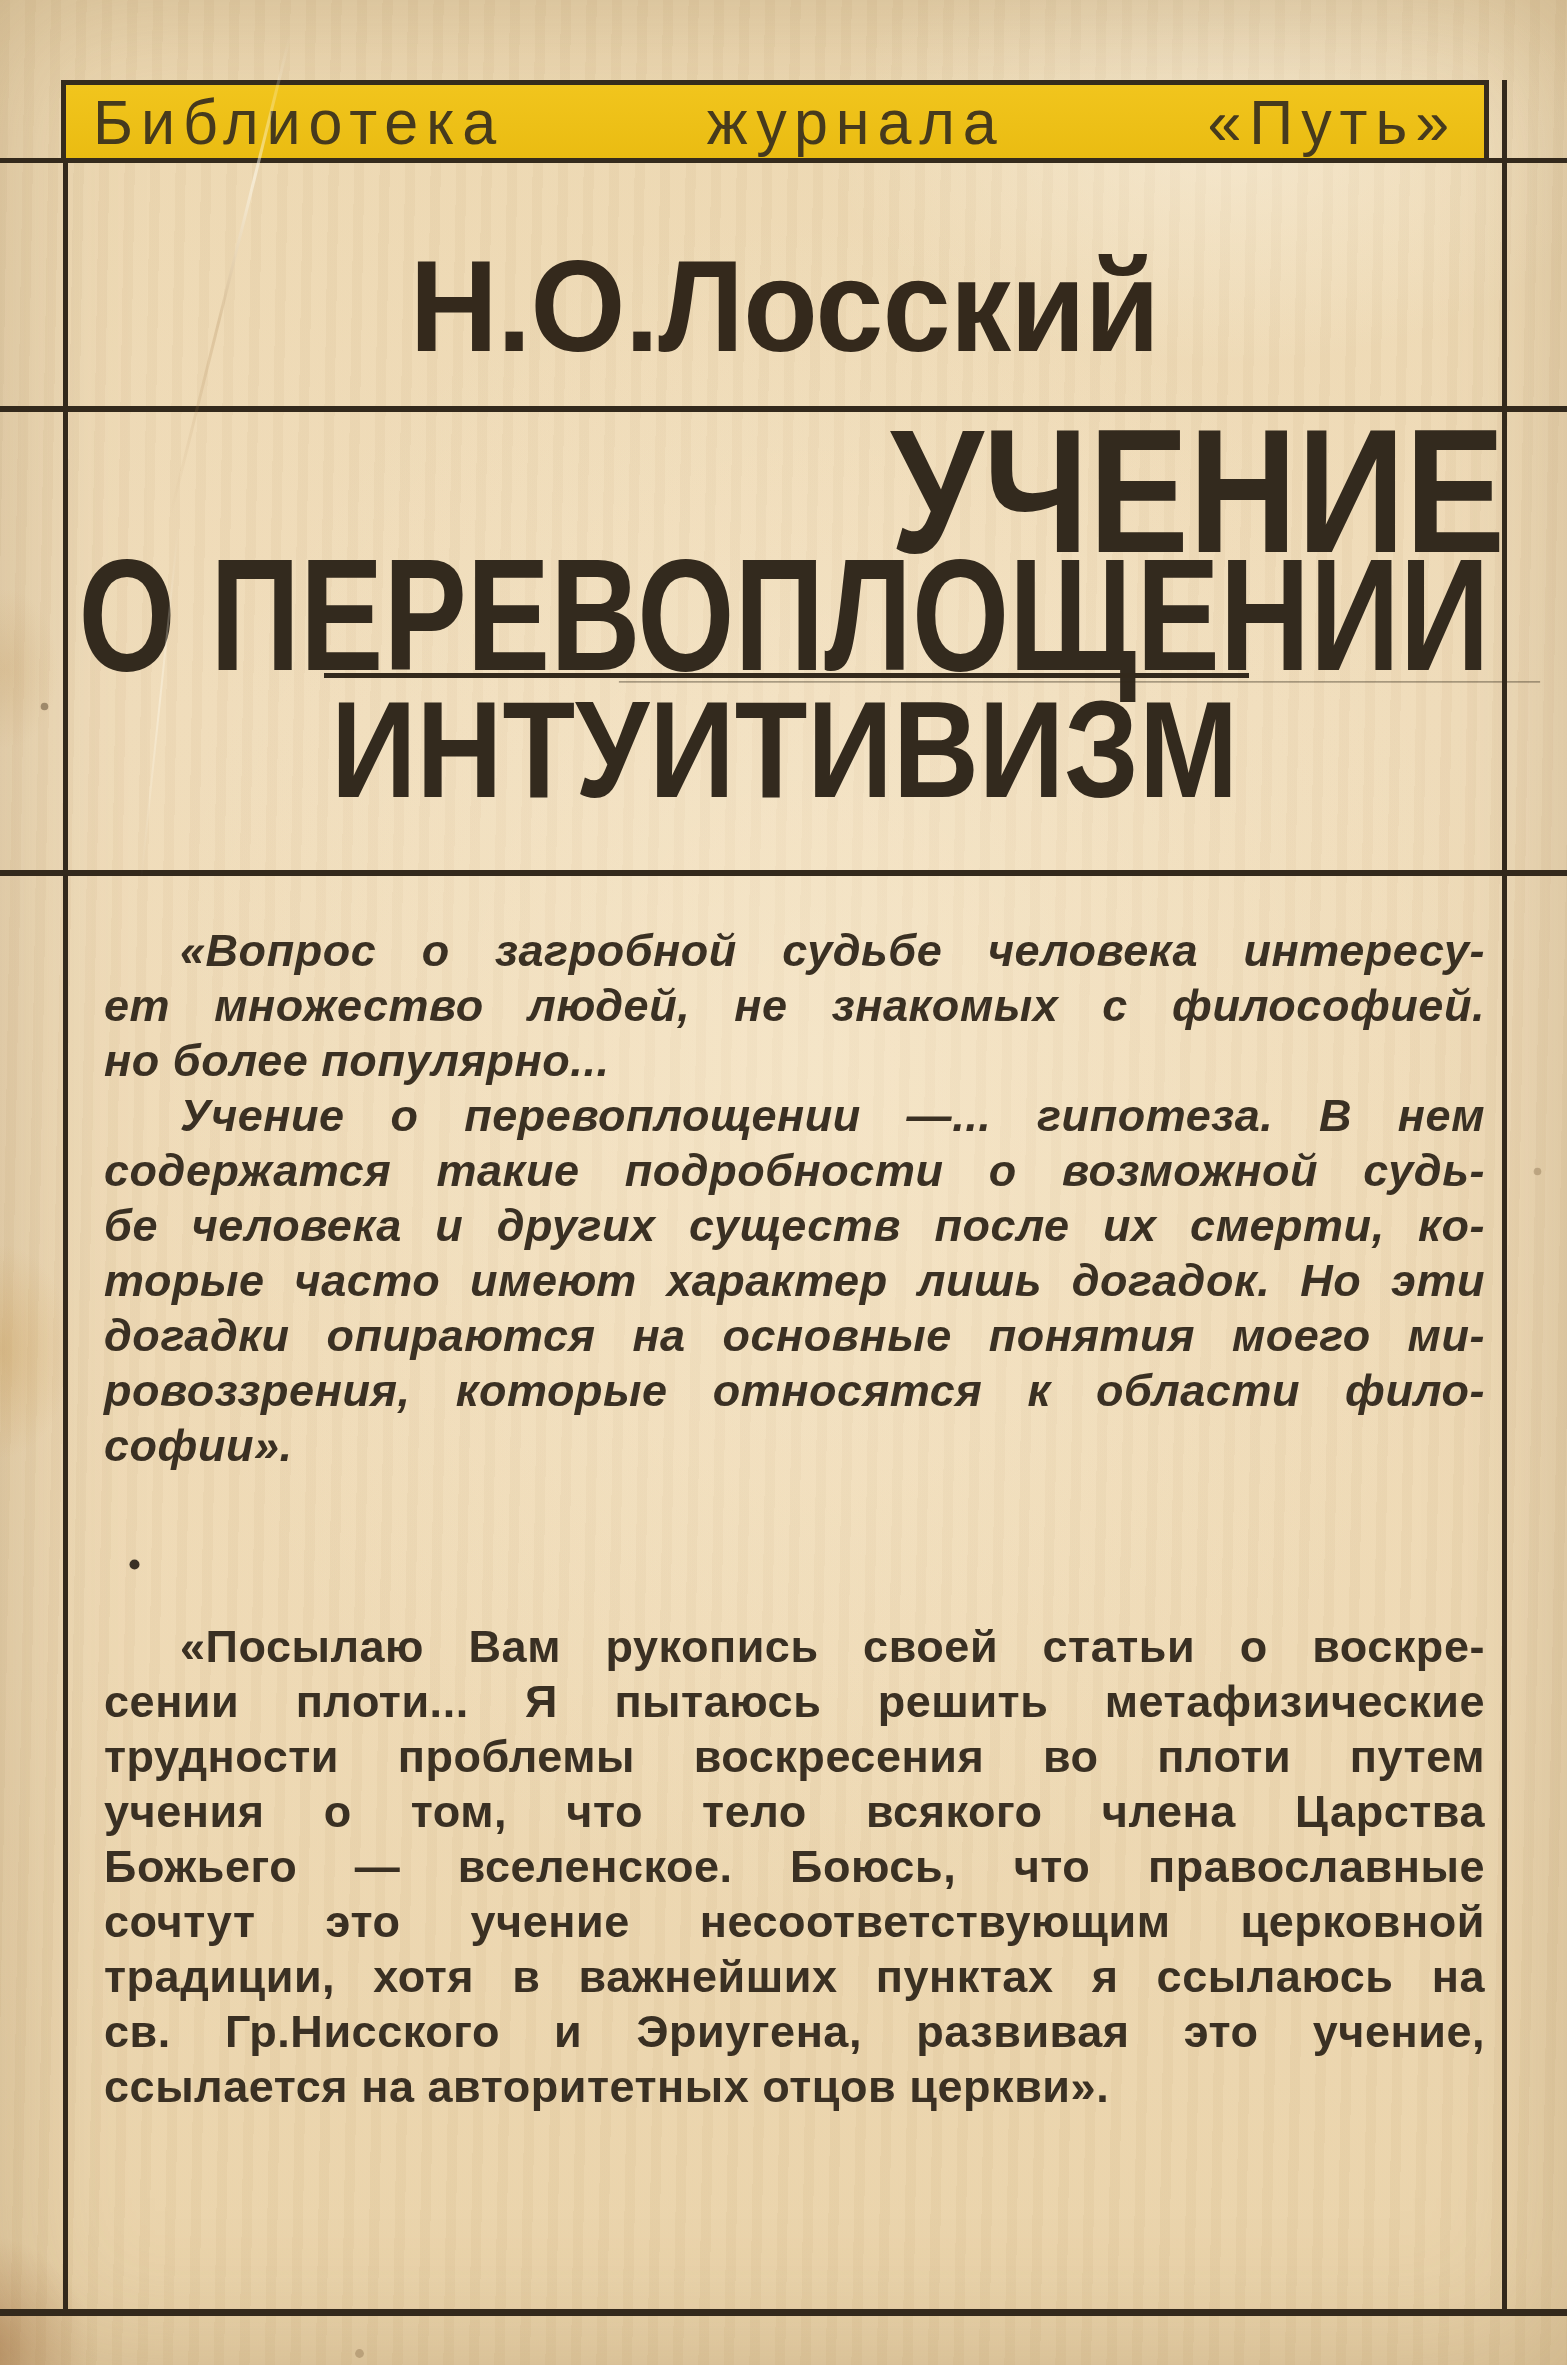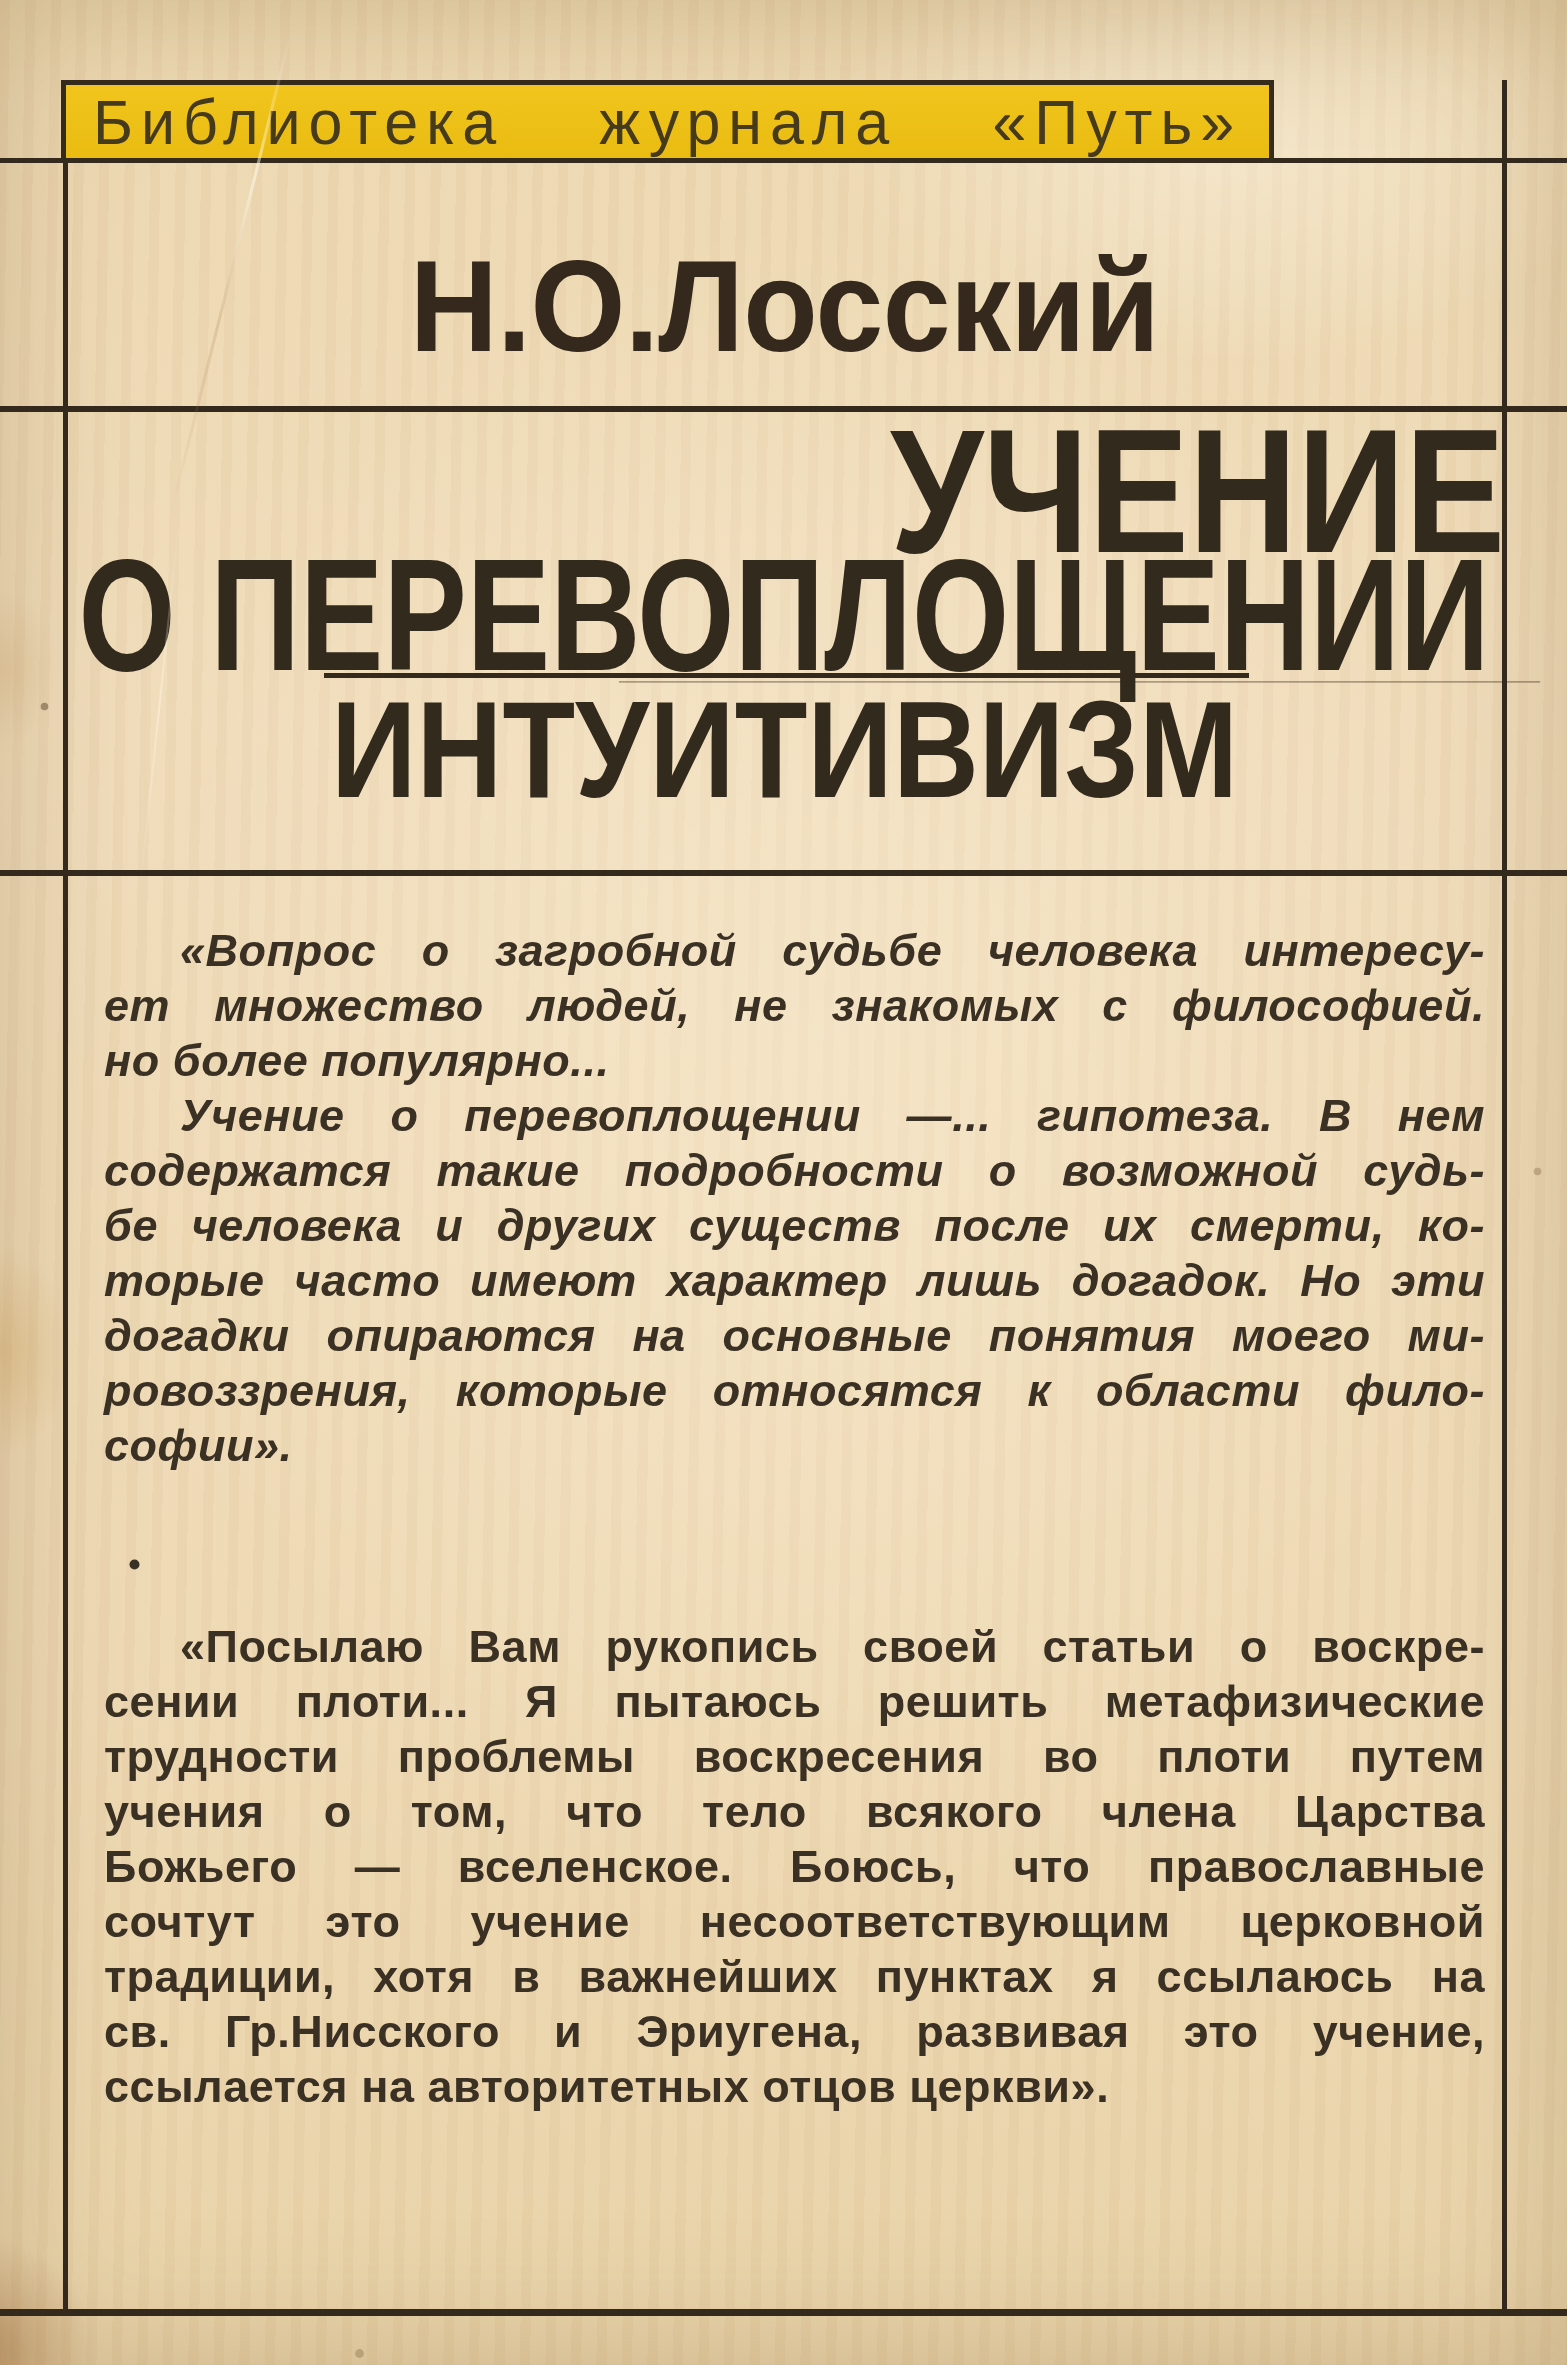--- a/index.html
+++ b/index.html
@@ -23,21 +23,21 @@
   .hline{position:absolute;left:0;width:1568px;background:#33291c;}
   .hline.l1{top:158px;height:5.1px;}
   .hline.l2{top:406px;height:5.7px;}
   .hline.l3{top:870px;height:5.7px;}
   .hline.l4{top:2309px;height:7px; box-shadow:0 9px 0 -6.4px rgba(51,41,28,0.45);}
   .vline{position:absolute;top:80px;width:5.1px;height:2236px;background:#33291c;}
   .vline.vl{left:63px;}
   .vline.vr{left:1502px;}
   
   .banner{
-    position:absolute;left:61px;top:80px;width:1213px;height:83px;
+    position:absolute;left:61px;top:80px;width:1428px;height:83px;
     background:linear-gradient(180deg,#f1c51d,#eabc12);
     border:5.1px solid #352b1d;
     box-sizing:border-box;
     display:flex;align-items:center;justify-content:space-between;
     padding:0 27px;
     gap:21px;
   }
   .banner span{
     font-size:61px;font-weight:400;letter-spacing:0.13em;
     color:#463a1d;transform:scaleY(1.04);white-space:nowrap;

